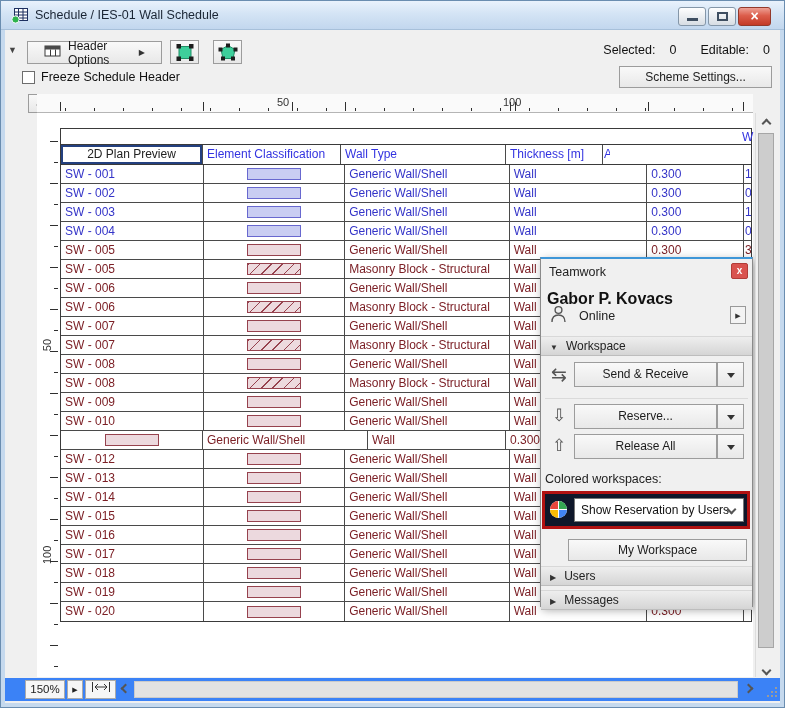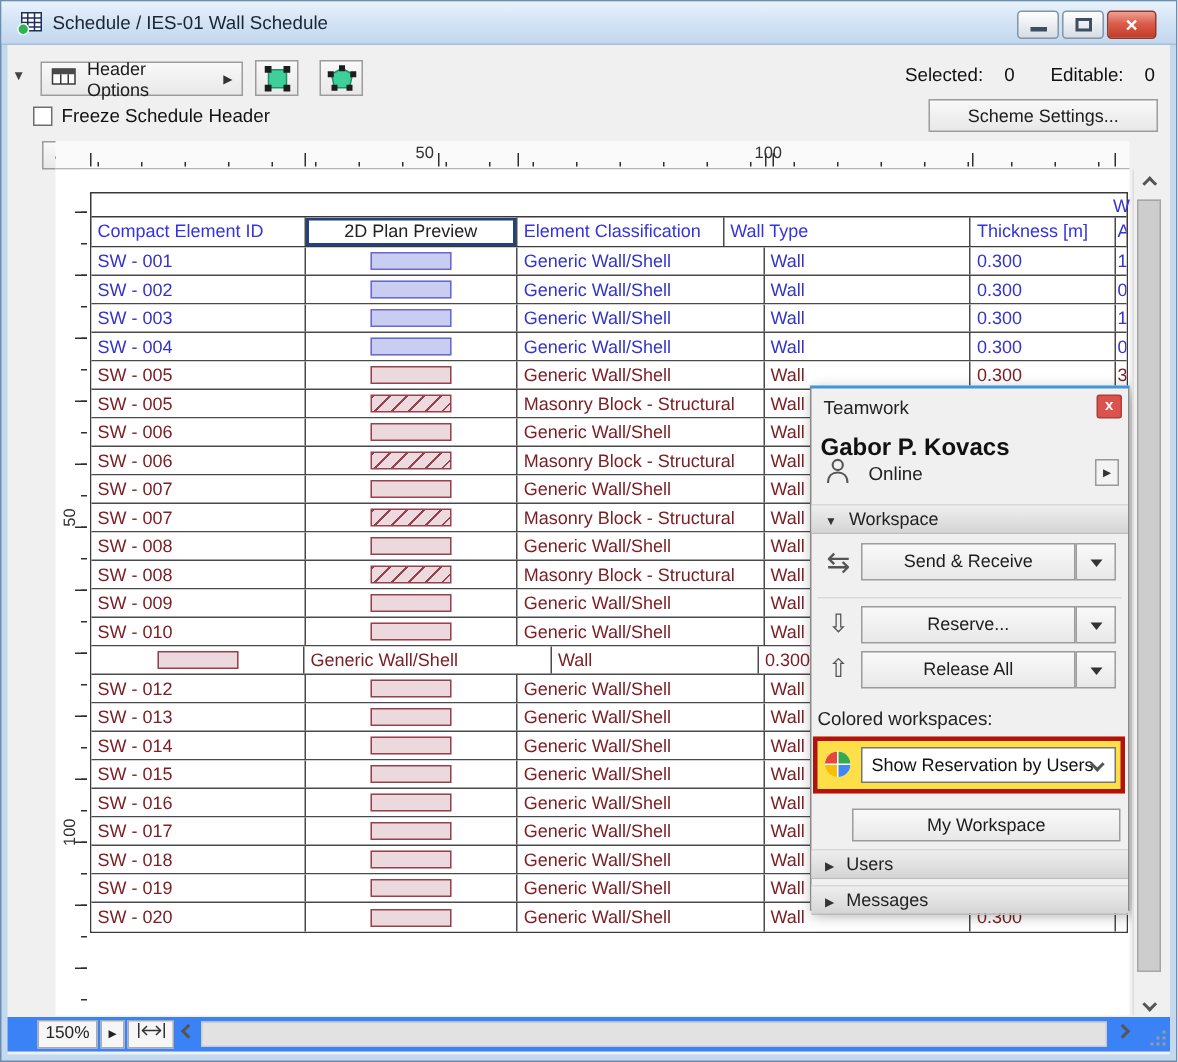--- a/index.html
+++ b/index.html
@@ -20,21 +20,21 @@
     border-color:#93392b; color:#fff; font-size:14px; font-weight:bold;
     text-align:center; line-height:17px; }
   .dash { position:absolute; left:8px; top:10px; width:11px; height:3px; background:#3e4e61; }
   .sq { position:absolute; left:8px; top:4px; width:11px; height:9px; border:2px solid #3e4e61; }
   
   .app { position:absolute; left:4px; top:29px; right:4px; bottom:4px; background:#f0f0f0; }
   .tb-btn { background:linear-gradient(#f9f9f9,#e8e8e8); border:1px solid #9c9c9c;
     font-size:12px; color:#1c1c1c; }
   .docker-tri { position:absolute; left:3px; top:15px; font-size:9px; color:#444; }
   .hdr-opt { position:absolute; left:22px; top:11px; width:135px; height:23px;
-    display:flex; align-items:center; gap:7px; padding:0 6px; }
+    display:flex; align-items:center; gap:7px; padding:0 16px; }
   .hdr-opt .arr { margin-left:auto; font-size:8px; color:#333; }
   .grn-btn { position:absolute; top:10px; width:29px; height:24px; display:flex;
     align-items:center; justify-content:center; }
   .sel-info { position:absolute; top:13px; right:10px; font-size:12.5px; color:#111; }
   .sel-info .val { margin-left:14px; }
   .sel-info .gap { margin-left:24px; }
   .freeze-box { position:absolute; left:17px; top:41px; width:13px; height:13px;
     background:#fff; border:1px solid #6d6d6d; }
   .freeze-lbl { position:absolute; left:36px; top:40px; font-size:12.5px; color:#111; }
   .scheme-btn { position:absolute; right:8px; top:36px; width:153px; height:22px;
@@ -94,21 +94,21 @@
     font-size:19px; color:#555; }
   .main-btn { position:absolute; left:33px; width:143px; height:25px; text-align:center;
     line-height:23px; }
   .drop-btn { position:absolute; left:176px; width:27px; height:25px; }
   .tri-dn { position:absolute; left:9px; top:10px; width:0; height:0;
     border-left:4px solid transparent; border-right:4px solid transparent;
     border-top:5px solid #333; }
   .tw-sep { position:absolute; left:4px; right:4px; top:139px; border-top:1px solid #dadada; }
   .cw-lbl { position:absolute; left:4px; top:213px; font-size:12.5px; color:#222; }
   .red-box { position:absolute; left:1px; top:232px; width:208px; height:38px;
-    border:3px solid #b11212; background:#fde047; }
+    border:3px solid #b11212; background:#0f172a; }
   .pie { position:absolute; left:5px; top:7px; width:17px; height:17px; border-radius:50%;
     overflow:hidden; background:#fff; display:grid; grid-template-columns:1fr 1fr;
     grid-template-rows:1fr 1fr; gap:1.5px; }
   .pie i { display:block; }
   .combo { position:absolute; left:29px; top:4px; width:170px; height:24px;
     background:#fff; border:1px solid #767676; font-size:12px; color:#111;
     line-height:22px; padding-left:6px; }
   .chev { display:inline-block; width:7px; height:7px; border-right:2px solid #555;
     border-bottom:2px solid #555; }
   .chev.down { transform:rotate(45deg); } .chev.up { transform:rotate(225deg); }
@@ -282,21 +282,20 @@
           <div class="vtick" style="top: 448px; right: 1px; width: 8px;"></div>
           <div class="vtick" style="top: 490px; right: 1px; width: 8px;"></div>
           <div class="vtick" style="top: 532px; right: 1px; width: 8px;"></div>
         </div>
 
       <div class="stable">
         <div class="title-row">
           <span>W</span>
         </div>
         <div class="header-row">
-          <div class="cell hc c-id">Compact Element ID</div>
           <div class="cell hc sel c-preview">2D Plan Preview</div>
           <div class="cell hc c-cls">Element Classification</div>
           <div class="cell hc c-type">Wall Type</div>
           <div class="cell hc c-th">Thickness [m]</div>
           <div class="cell hc c-a">A</div>
         </div>
         <div id="rows">
             <div class="trow blue">
               <div class="cell c-id">SW - 001</div>
               <div class="cell c-preview">

